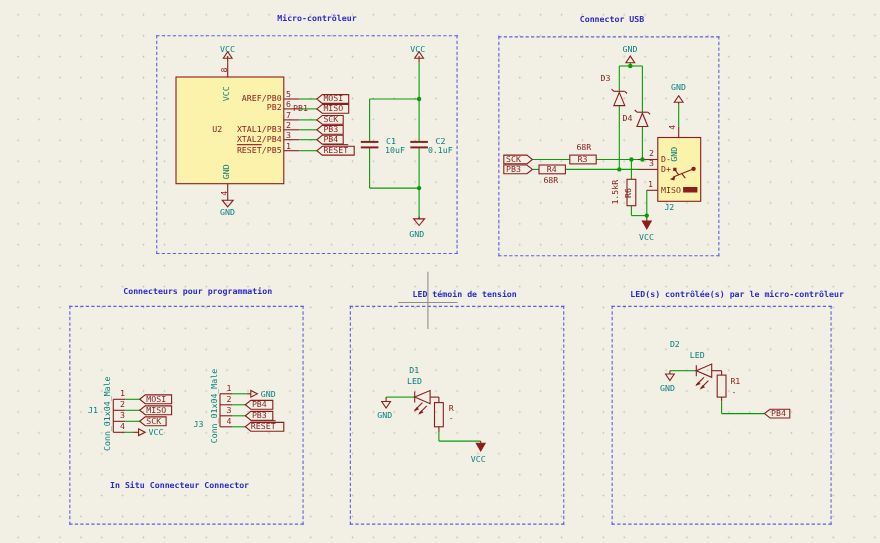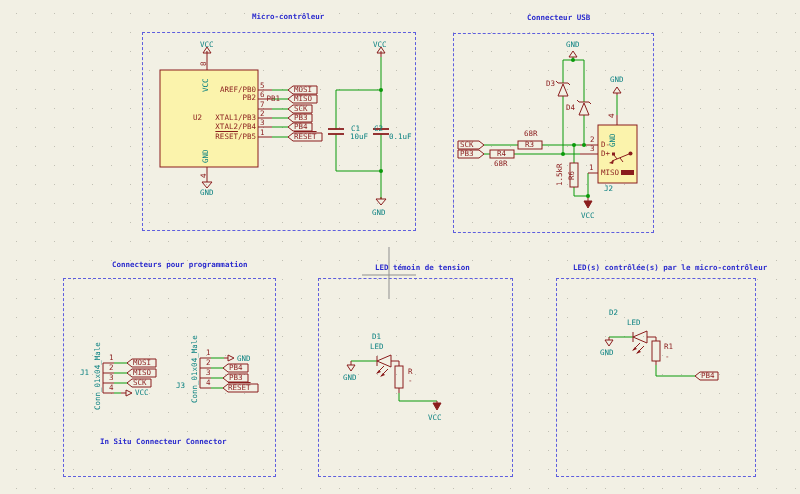--- a/index.html
+++ b/index.html
@@ -280,21 +280,21 @@
       </g>
 
       <g stroke="#8f8f8f">
         <line x1="389" y1="247" x2="389" y2="299"></line>
         <line x1="362" y1="275" x2="416" y2="275"></line>
       </g>
     </g>
   </svg>
 
   <span class="txt b" style="left:252px;top:13px">Micro-contrôleur</span>
-  <span class="txt b" style="left:527px;top:14px">Connecteur USB</span>
+  <span class="txt b" style="left:527px;top:14px">Connector USB</span>
   <span class="txt b" style="left:112px;top:261px">Connecteurs pour programmation</span>
   <span class="txt b" style="left:375px;top:264px">LED témoin de tension</span>
   <span class="txt b" style="left:573px;top:264px">LED(s) contrôlée(s) par le micro-contrôleur</span>
 
   <span class="txt t" style="left:200px;top:41px">VCC</span>
   <span class="txt m rot" style="left:200px;top:66px">8</span>
   <span class="txt t rot" style="left:202px;top:92px">VCC</span>
   <span class="txt t rot" style="left:202px;top:163px">GND</span>
   <span class="txt m rot" style="left:200px;top:178px">4</span>
   <span class="txt t" style="left:200px;top:189px">GND</span>
@@ -317,27 +317,27 @@
   <span class="txt m" style="left:294px;top:86px">MOSI</span>
   <span class="txt m" style="left:294px;top:95px">MISO</span>
   <span class="txt m" style="left:294px;top:105px">SCK</span>
   <span class="txt m" style="left:294px;top:114px">PB3</span>
   <span class="txt m" style="left:294px;top:123px">PB4</span>
   <span class="txt m ovl" style="left:294px;top:133px">RESET</span>
 
   <span class="txt t" style="left:373px;top:41px">VCC</span>
   <span class="txt t" style="left:351px;top:125px">C1</span>
   <span class="txt t" style="left:350px;top:133px">10uF</span>
-  <span class="txt t" style="left:374px;top:125px">C2</span>
+  <span class="txt t" style="left:396px;top:125px">C2</span>
   <span class="txt t" style="left:389px;top:133px">0.1uF</span>
   <span class="txt t" style="left:372px;top:209px">GND</span>
 
   <span class="txt t" style="left:566px;top:41px">GND</span>
   <span class="txt t" style="left:610px;top:76px">GND</span>
-  <span class="txt m" style="left:546px;top:80px">D3</span>
+  <span class="txt m" style="left:546px;top:68px">D3</span>
   <span class="txt m" style="left:566px;top:104px">D4</span>
   <span class="txt m" style="left:524px;top:130px">68R</span>
   <span class="txt m" style="left:525px;top:141px">R3</span>
   <span class="txt m" style="left:497px;top:150px">R4</span>
   <span class="txt m" style="left:494px;top:160px">68R</span>
   <span class="txt m rot" style="left:556px;top:186px">1.5kR</span>
   <span class="txt m rot" style="left:568px;top:180px">R6</span>
   <span class="txt m" style="left:460px;top:141px">SCK</span>
   <span class="txt m" style="left:460px;top:150px">PB3</span>
   <span class="txt m" style="left:590px;top:136px">2</span>

